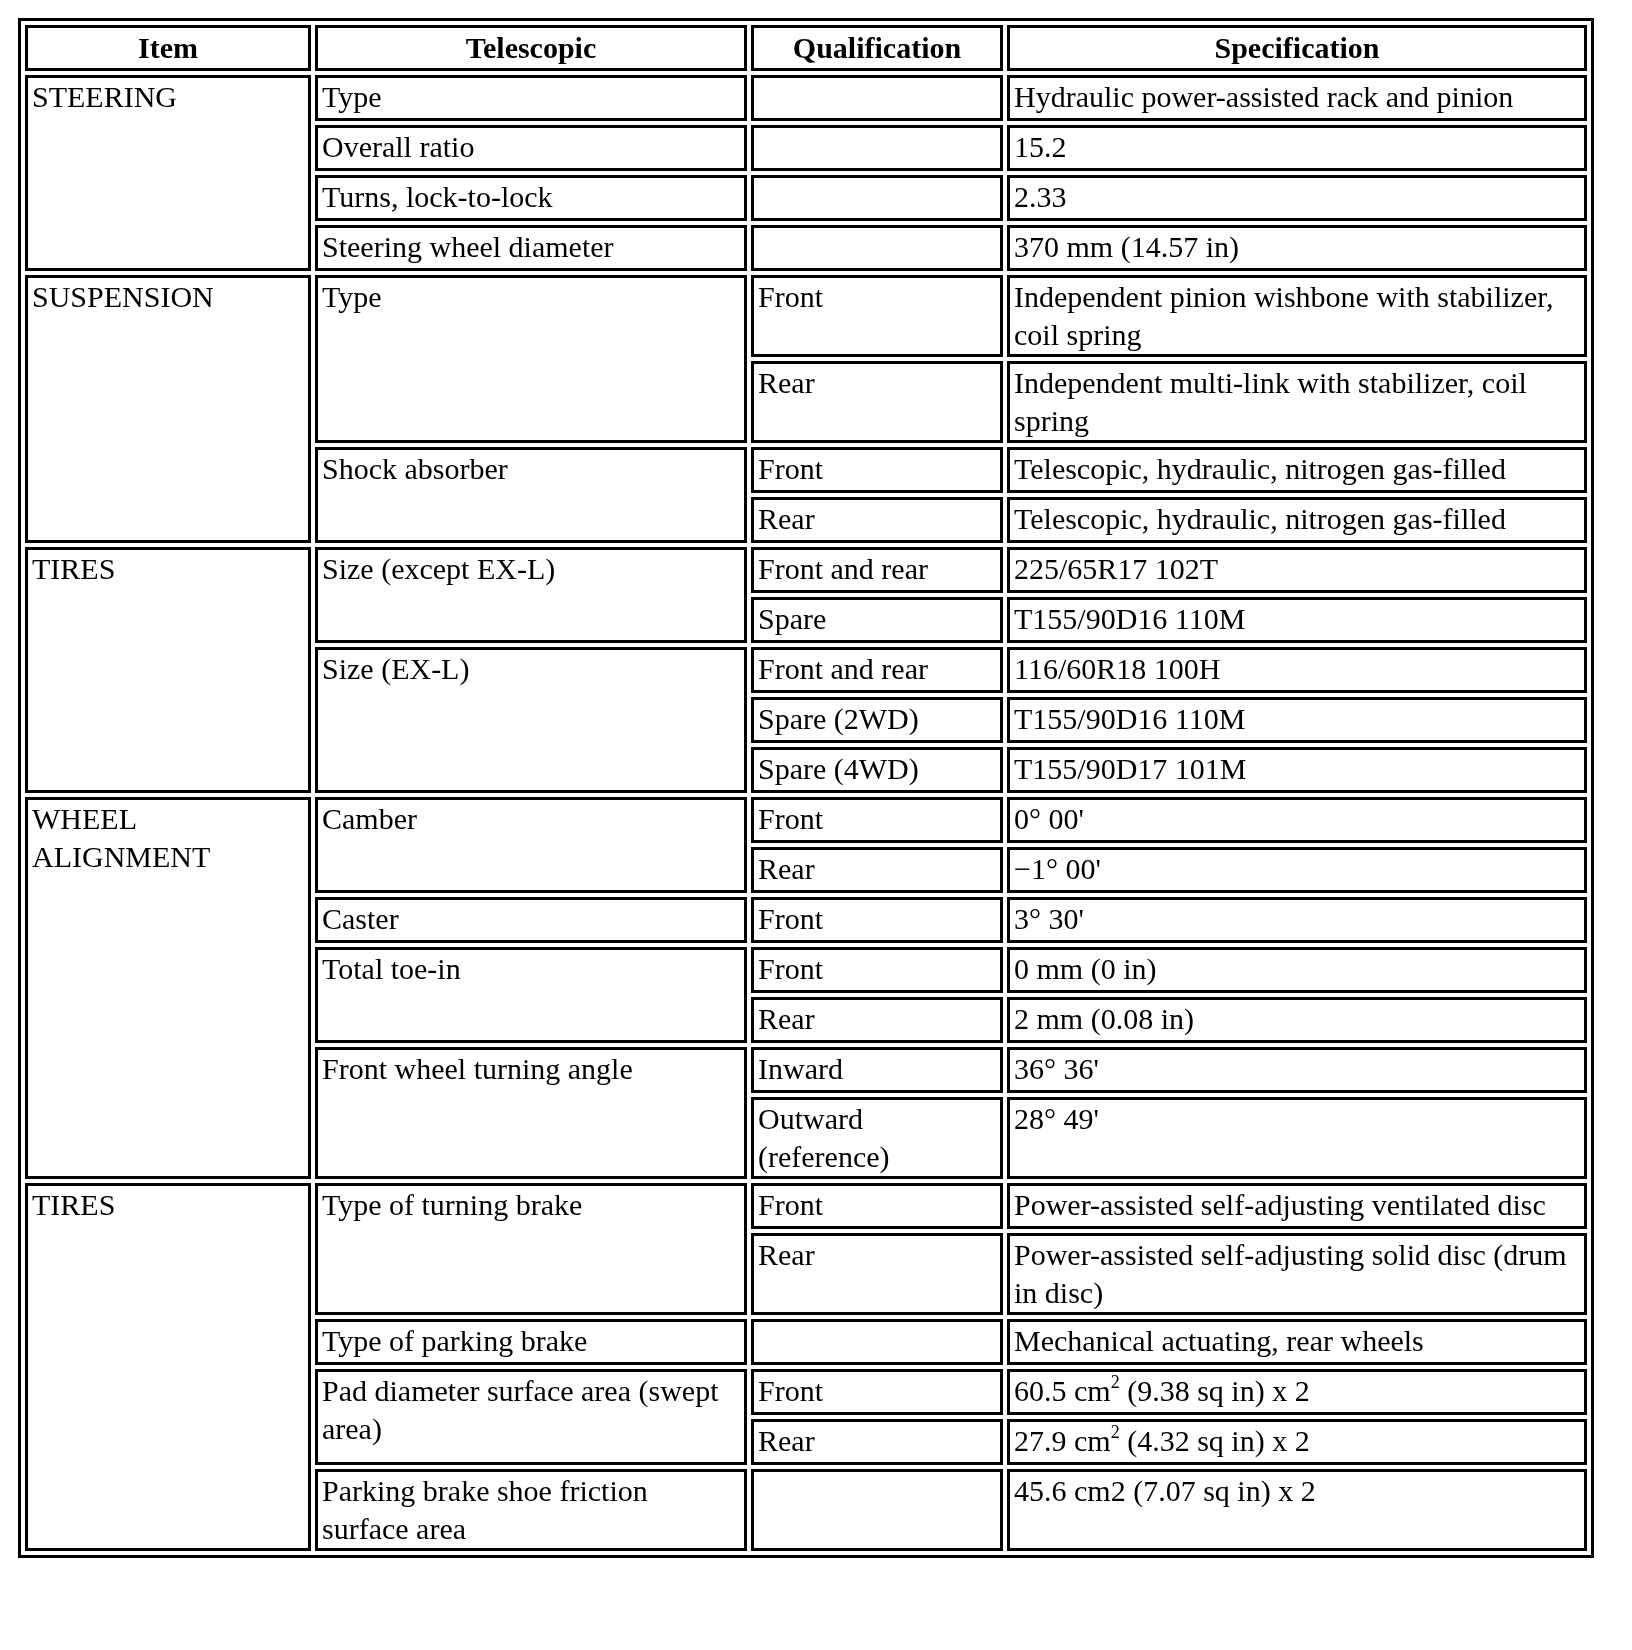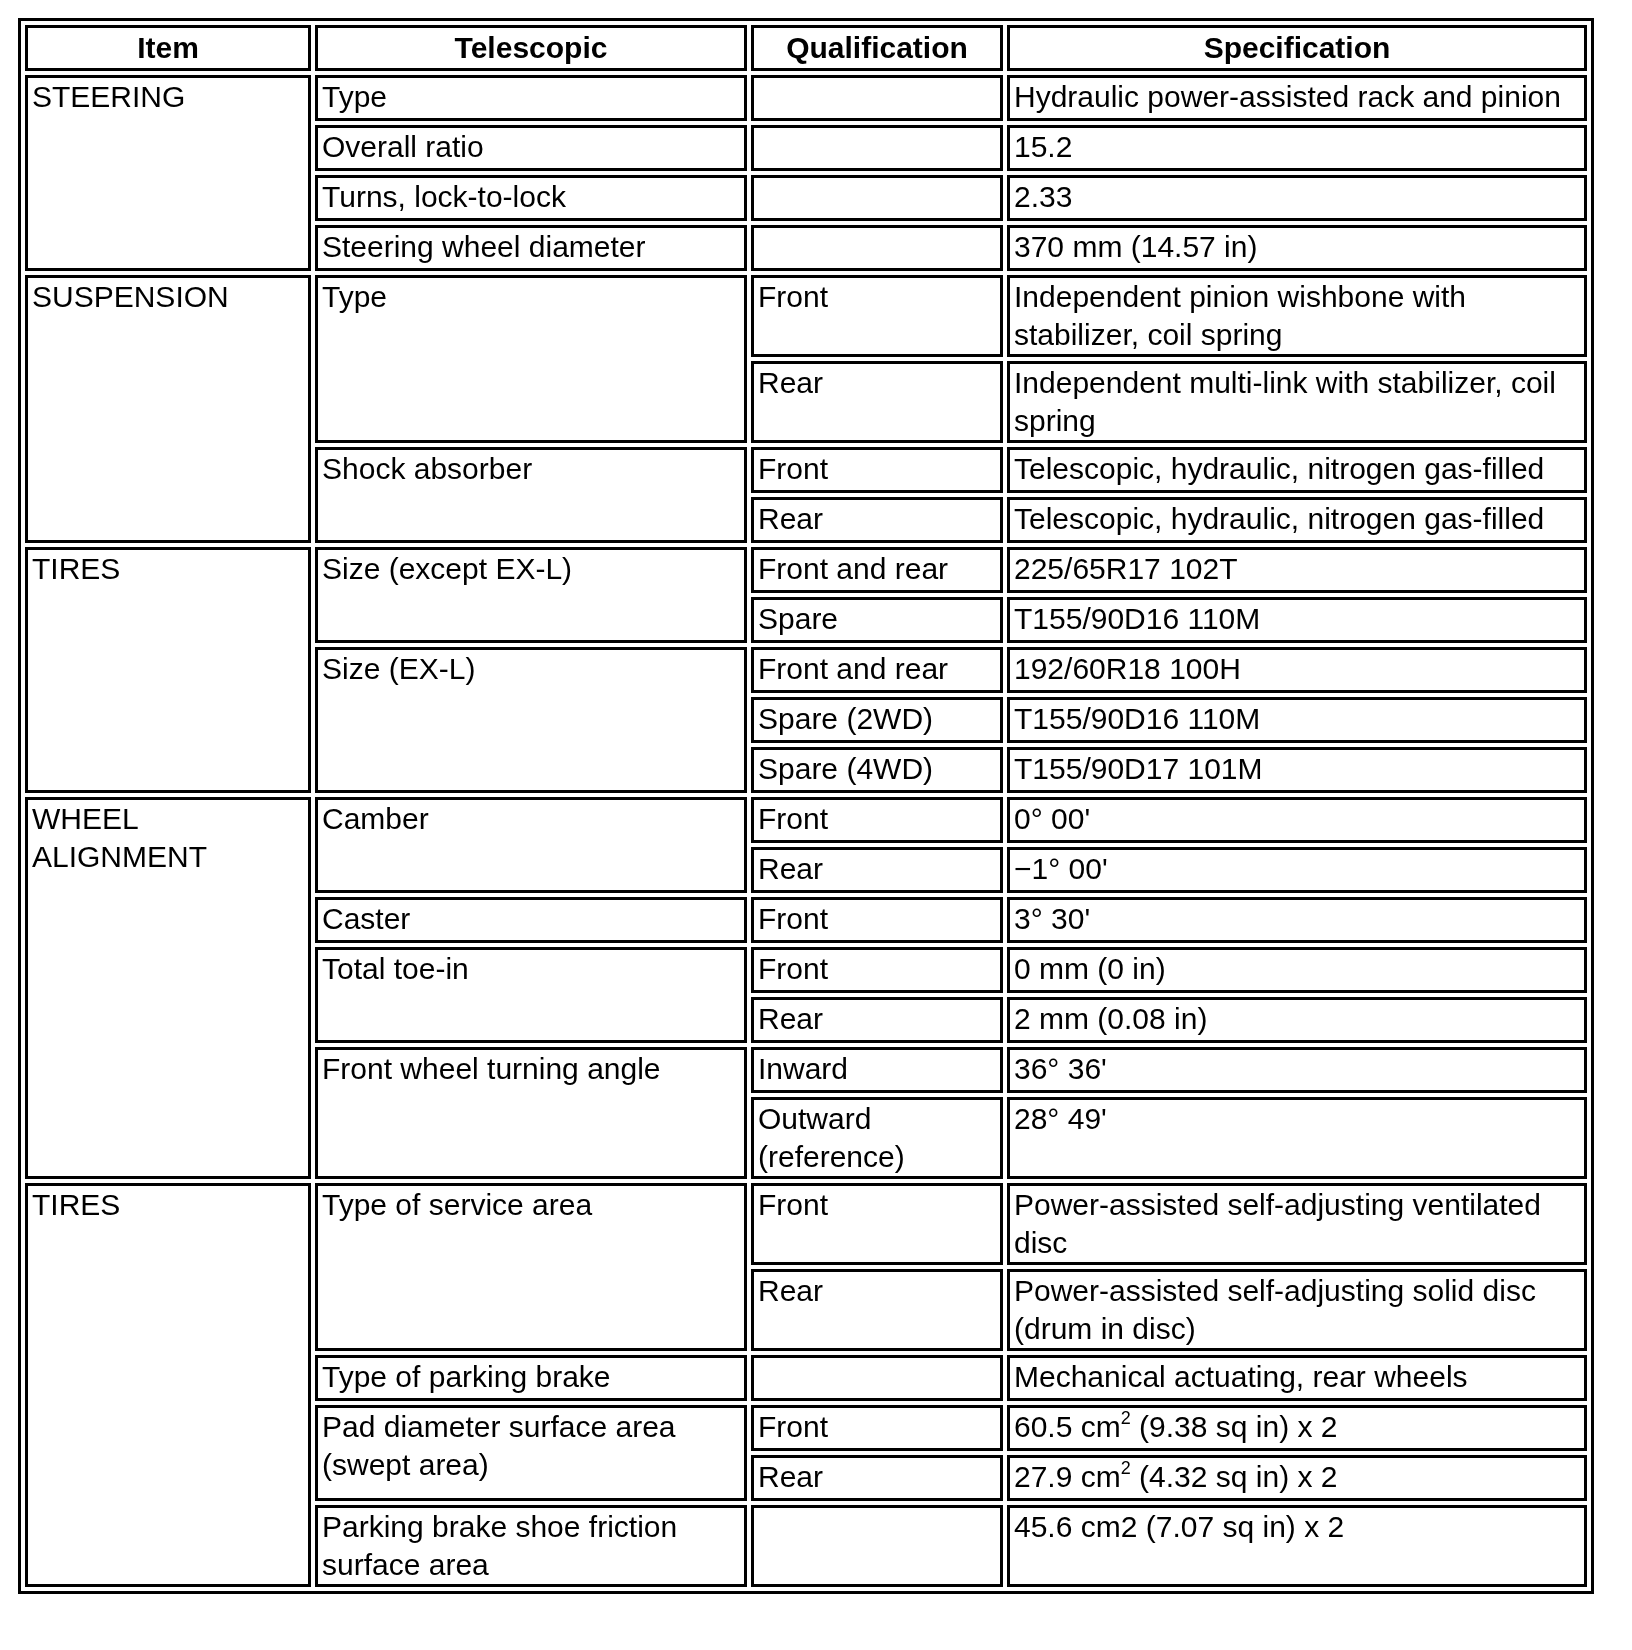--- a/index.html
+++ b/index.html
@@ -4,21 +4,21 @@
 <style>
   html, body { margin: 0; padding: 0; background: #ffffff; }
   body { width: 1632px; height: 1650px; overflow: hidden; position: relative; }
   #spec-table {
     position: absolute;
     left: 18px; top: 18px;
     width: 1416px;
     border-collapse: separate;
     border-spacing: 4px;
     border: 3px solid #000;
-    font-family: Liberation Sans, sans-serif;
+    font-family: Liberation Serif, serif;
     font-size: 30px;
     color: #000;
     table-layout: fixed;
   }
   #spec-table th, #spec-table td {
     border: 3px solid #000;
     padding: 0 4px;
     vertical-align: top;
     line-height: 38px;
   }
@@ -100,21 +100,21 @@
         <td>Front and rear</td>
         <td>225/65R17 102T</td>
       </tr>
       <tr>
         <td>Spare</td>
         <td>T155/90D16 110M</td>
       </tr>
       <tr>
         <td rowspan="3">Size (EX-L)</td>
         <td>Front and rear</td>
-        <td>192/60R18 100H</td>
+        <td>116/60R18 100H</td>
       </tr>
       <tr>
         <td>Spare (2WD)</td>
         <td>T155/90D16 110M</td>
       </tr>
       <tr>
         <td>Spare (4WD)</td>
         <td>T155/90D17 101M</td>
       </tr>
       <tr>
@@ -145,21 +145,21 @@
         <td rowspan="2">Front wheel turning angle</td>
         <td>Inward</td>
         <td>36° 36'</td>
       </tr>
       <tr>
         <td>Outward (reference)</td>
         <td>28° 49'</td>
       </tr>
       <tr>
         <td rowspan="6">TIRES</td>
-        <td rowspan="2">Type of service area</td>
+        <td rowspan="2">Type of turning brake</td>
         <td>Front</td>
         <td>Power-assisted self-adjusting ventilated disc</td>
       </tr>
       <tr>
         <td>Rear</td>
         <td>Power-assisted self-adjusting solid disc (drum in disc)</td>
       </tr>
       <tr>
         <td rowspan="1">Type of parking brake</td>
         <td></td>

